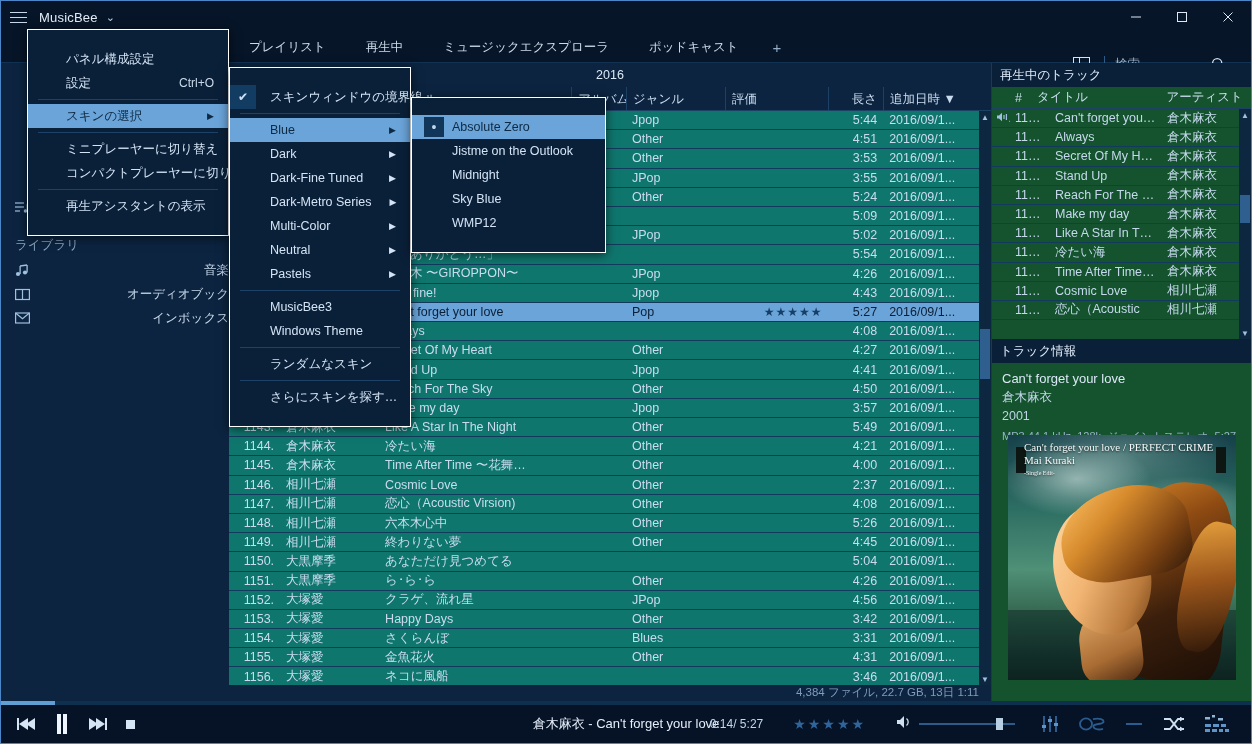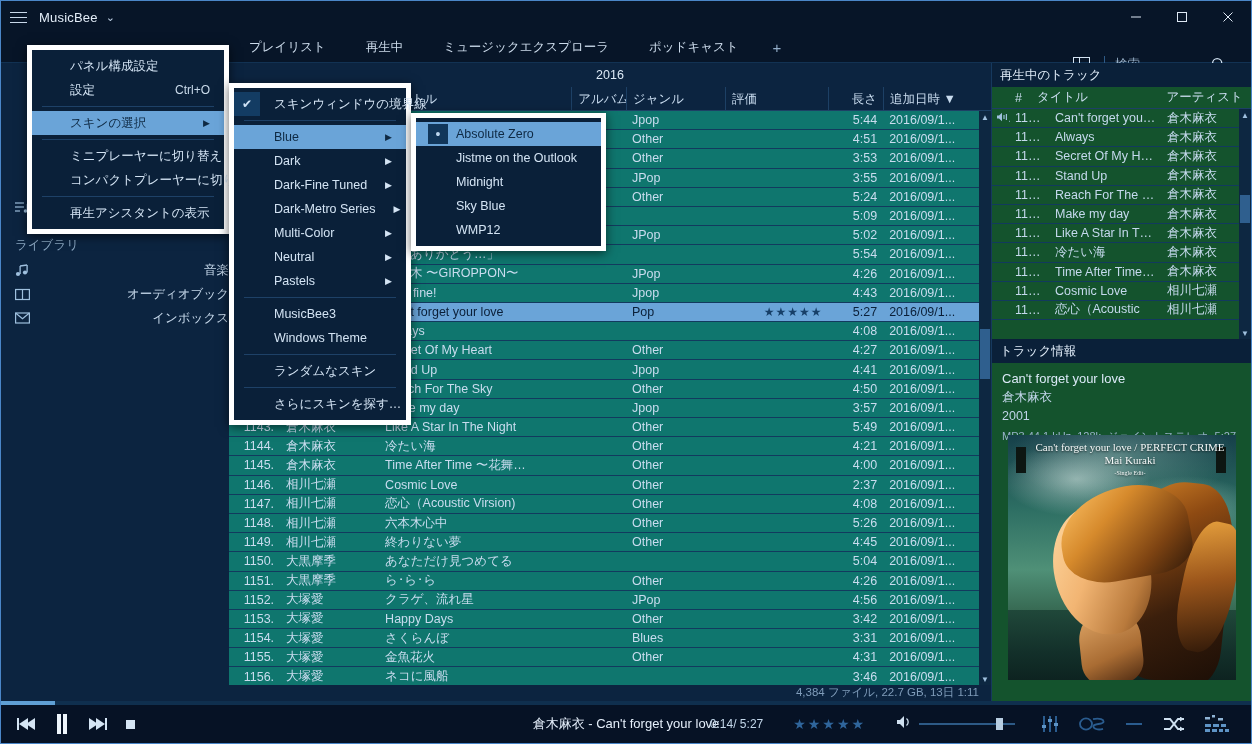--- a/index.html
+++ b/index.html
@@ -233,21 +233,21 @@
   }
   .aw-pony {
     position:absolute; right:2px; top:86px; width:52px; height:132px;
     background:linear-gradient(160deg,#e9a33e 0%, #9c561b 45%, #2b1608 100%);
     border-radius:44% 36% 46% 40%;
     transform:rotate(12deg);
   }
   .aw-cap-l { position:absolute; left:8px; top:12px; width:10px; height:26px; background:#0d1612; }
   .aw-cap-r { position:absolute; right:10px; top:12px; width:10px; height:26px; background:#0d1612; }
   .aw-text {
-    position:absolute; left:8px; top:6px; width:100%; text-align:center;
+    position:absolute; left:16px; top:6px; width:100%; text-align:left;
     color:#f4f8f8; font-size:11px; line-height:13px;
     text-shadow:0 1px 2px rgba(0,0,0,.65);
     font-family:"Liberation Serif", serif;
   }
   .aw-text .t2 { font-size:11px; }
   .aw-text .t3 { font-size:6px; }
 
   
   .playerbar {
     position:absolute; left:0; bottom:0; width:1250px; height:38px;
@@ -268,22 +268,22 @@
   .pstars { color:#2f659b; font-size:14px; letter-spacing:2px; margin-right:30px; }
   .pvol { display:flex; align-items:center; margin-right:26px; }
   .vol-track { width:96px; height:2px; background:#2d5a86; position:relative; margin-left:6px; }
   .vol-thumb { position:absolute; right:12px; top:-5px; width:7px; height:12px; background:#b8cee2; }
   .picon { color:#24558a; margin-right:20px; cursor:pointer; display:flex; align-items:center; }
   .picon.bright { color:#cfe0f0; }
   .picon.last { margin-right:16px; }
 
   
   .menu {
-    position:absolute; background:#0a2039; border:5px solid #ffffff;
-    box-shadow:0 2px 10px rgba(0,0,0,.6); z-index:50; padding:4px 0;margin-top:16px;
+    position:absolute; background:#0a2039; border:1px solid #ffffff;
+    box-shadow:0 2px 10px rgba(0,0,0,.6); z-index:50; padding:17px 0;
   }
   .menu-item {
     display:flex; align-items:center; height:24px; padding:0 14px 0 0;
     color:#d4e4f4; font-size:12.5px; cursor:pointer; white-space:nowrap;
   }
   .menu-item.hl { background:#6aa4d8; color:#0e2943; }
   .menu-item .mlabel { flex:1; padding-left:38px; }
   .menu-item .mshort { color:#cadaea; font-size:12px; padding-left:24px; }
   .menu-item .marrow { font-size:9px; padding-left:18px; }
   .menu-sep { height:1px; background:#1e4167; margin:4px 10px; }

